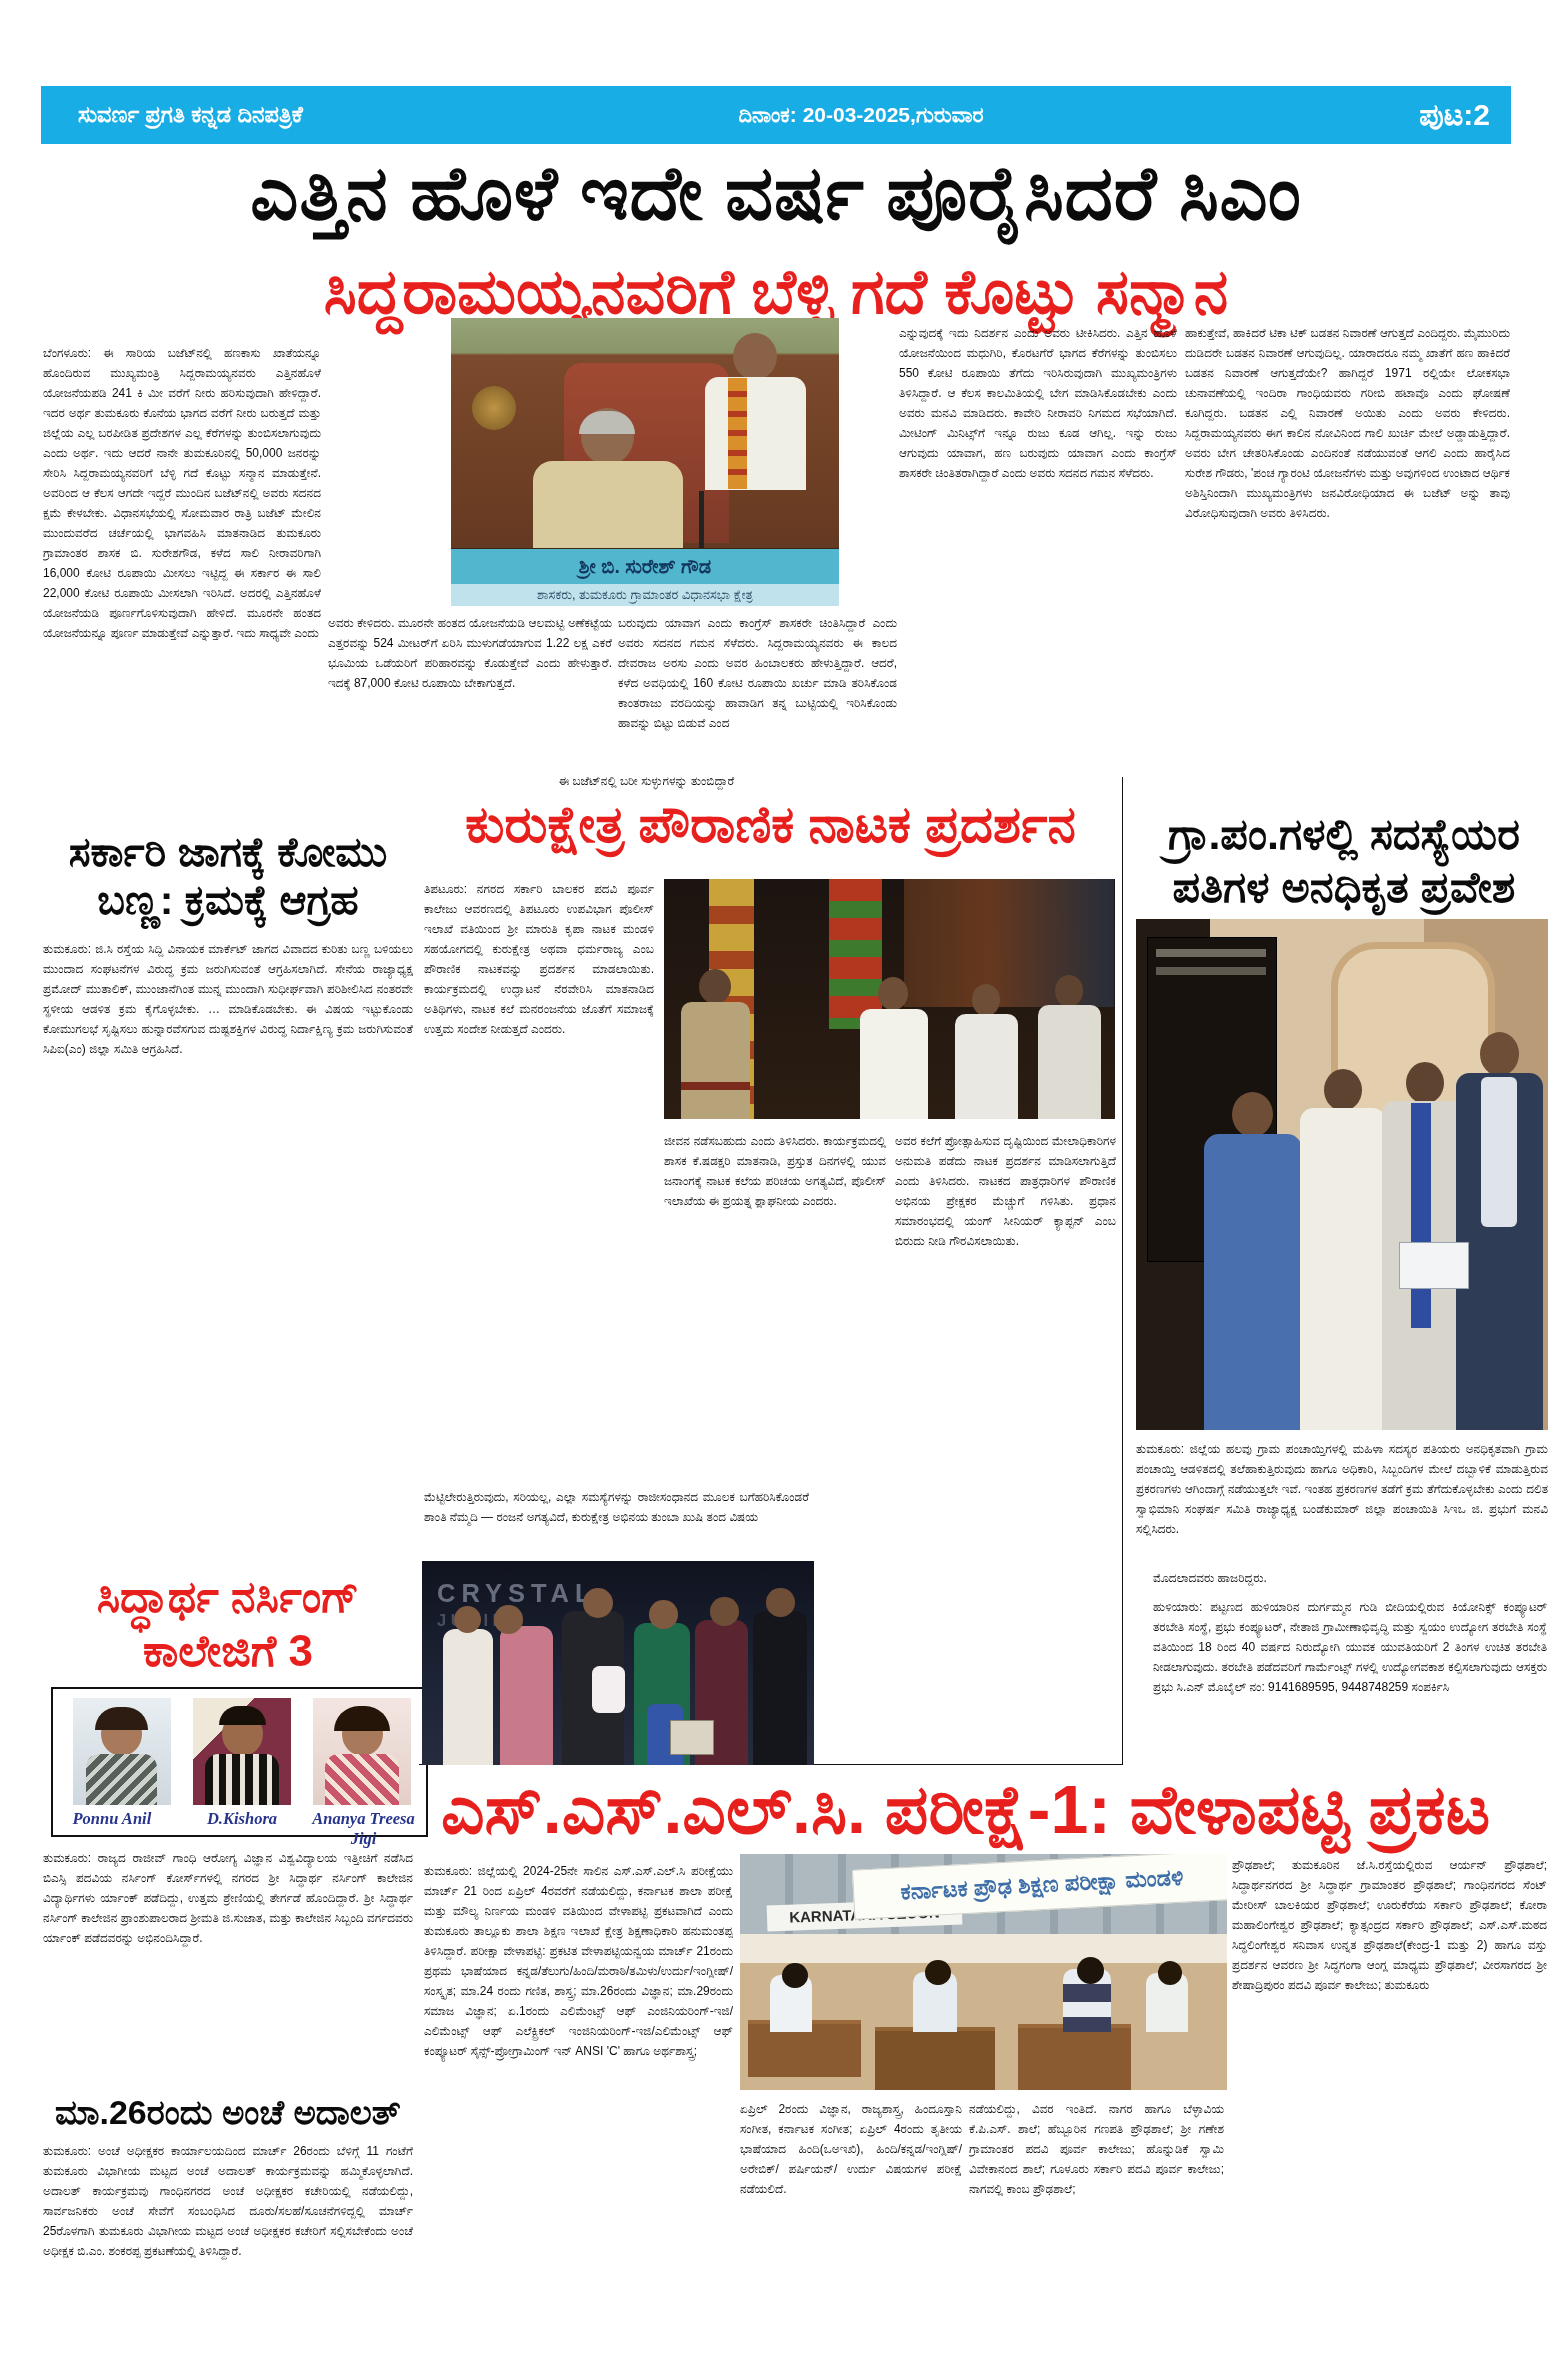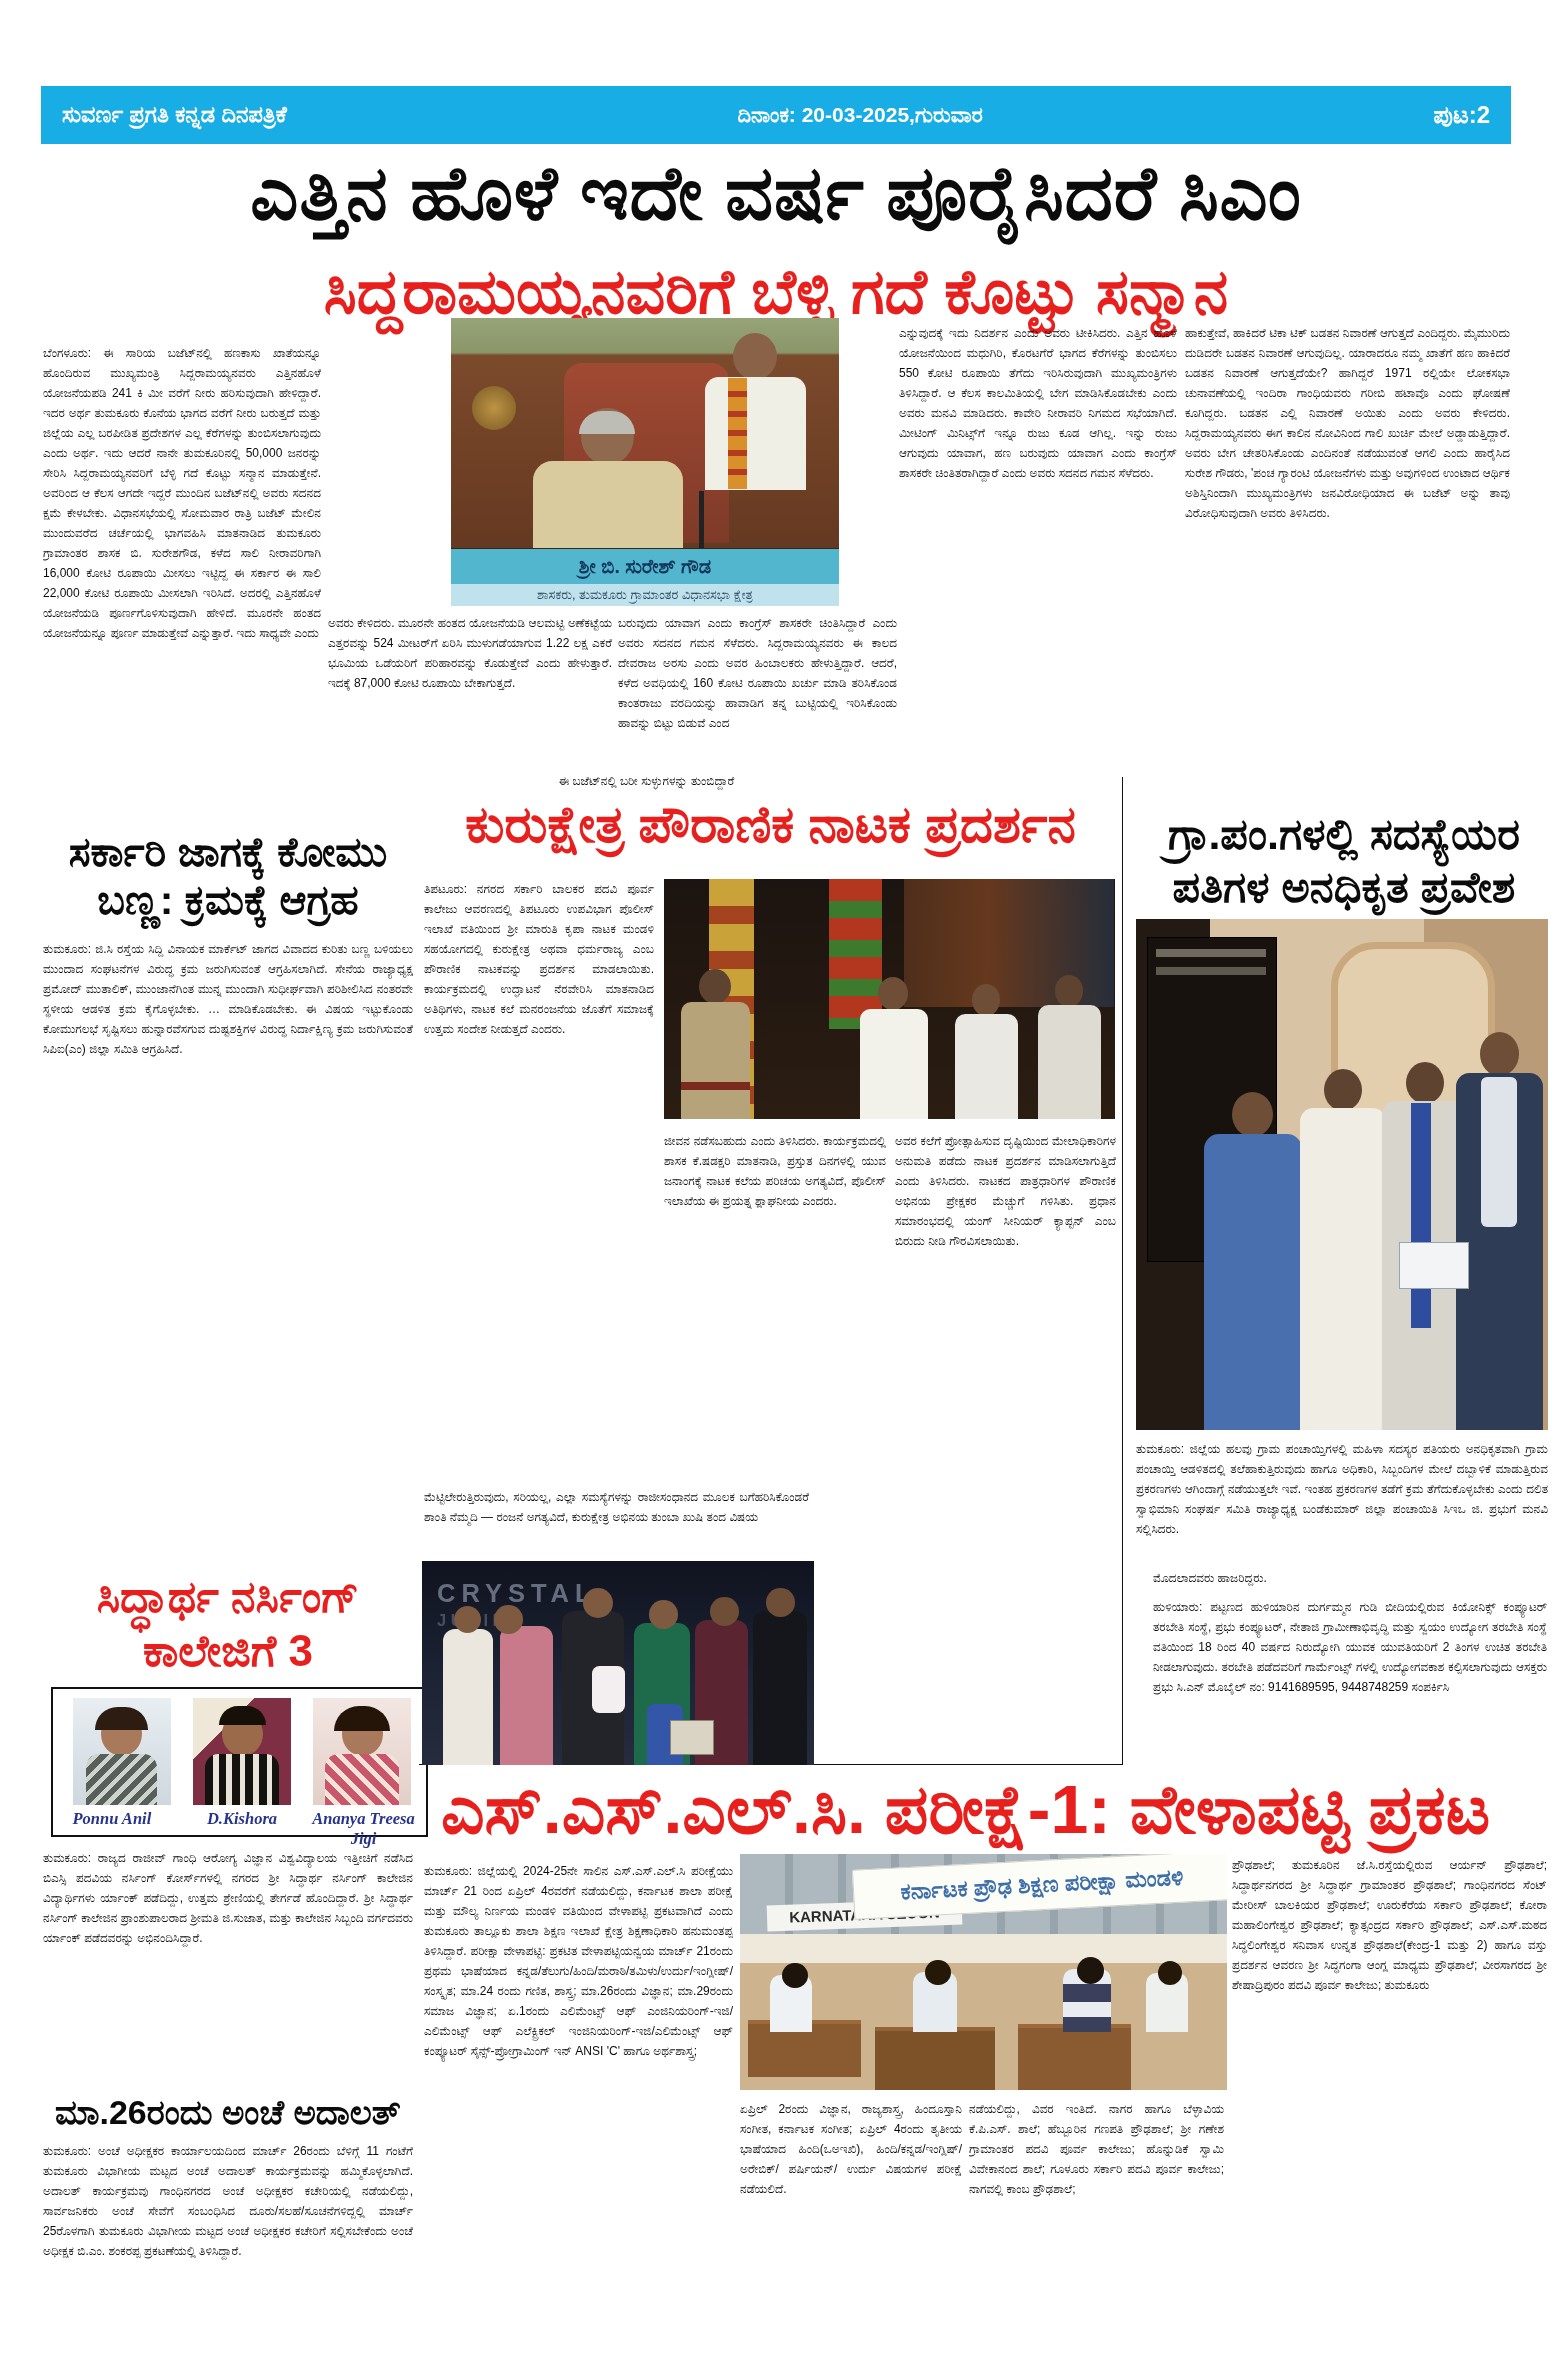--- a/index.html
+++ b/index.html
@@ -18,23 +18,23 @@
   .names{font-family:"Liberation Serif","DejaVu Serif",serif;font-style:italic;font-weight:bold;color:#27348b;font-size:16.5px;}
   .masthead{background:#19ade6;color:#ffffff;display:flex;align-items:center;justify-content:space-between;
             font-weight:bold;padding:0 21px;box-sizing:border-box;}
 </style>
 </head>
 <body>
 
 <div id="page">
 
   <div class="abs masthead" style="left:41px;top:86px;width:1470px;height:58px;">
-    <span style="font-size:22.5px;">ಸುವರ್ಣ ಪ್ರಗತಿ ಕನ್ನಡ ದಿನಪತ್ರಿಕೆ</span>
+    <span style="font-size:22.5px;margin-left:16px;">ಸುವರ್ಣ ಪ್ರಗತಿ ಕನ್ನಡ ದಿನಪತ್ರಿಕೆ</span>
     <span style="font-size:21px;">ದಿನಾಂಕ: 20-03-2025,ಗುರುವಾರ</span>
-    <span style="font-size:24px;">ಪುಟ:2</span>
+    <span style="font-size:30px;">ಪುಟ:2</span>
   </div>
 
   <div class="abs h-main" style="left:41px;top:152px;width:1470px;height:101px;">ಎತ್ತಿನ ಹೊಳೆ ಇದೇ ವರ್ಷ ಪೂರೈಸಿದರೆ ಸಿಎಂ</div>
   <div class="abs h-sub" style="left:41px;top:258px;width:1470px;height:78px;">ಸಿದ್ದರಾಮಯ್ಯನವರಿಗೆ ಬೆಳ್ಳಿ ಗದೆ ಕೊಟ್ಟು ಸನ್ಮಾನ</div>
 
   <div class="abs body-text" style="left:43px;top:343px;width:278px;height:482px;">ಬೆಂಗಳೂರು: ಈ ಸಾರಿಯ ಬಜೆಟ್‌ನಲ್ಲಿ ಹಣಕಾಸು ಖಾತೆಯನ್ನೂ ಹೊಂದಿರುವ ಮುಖ್ಯಮಂತ್ರಿ ಸಿದ್ದರಾಮಯ್ಯನವರು ಎತ್ತಿನಹೊಳೆ ಯೋಜನೆಯಪಡಿ 241 ಕಿ ಮೀ ವರೆಗೆ ನೀರು ಹರಿಸುವುದಾಗಿ ಹೇಳಿದ್ದಾರೆ. ಇದರ ಅರ್ಥ ತುಮಕೂರು ಕೊನೆಯ ಭಾಗದ ವರೆಗೆ ನೀರು ಬರುತ್ತದೆ ಮತ್ತು ಜಿಲ್ಲೆಯ ಎಲ್ಲ ಬರಪೀಡಿತ ಪ್ರದೇಶಗಳ ಎಲ್ಲ ಕೆರೆಗಳನ್ನು ತುಂಬಿಸಲಾಗುವುದು ಎಂದು ಅರ್ಥ. ಇದು ಆದರೆ ನಾನೇ ತುಮಕೂರಿನಲ್ಲಿ 50,000 ಜನರನ್ನು ಸೇರಿಸಿ ಸಿದ್ದರಾಮಯ್ಯನವರಿಗೆ ಬೆಳ್ಳಿ ಗದೆ ಕೊಟ್ಟು ಸನ್ಮಾನ ಮಾಡುತ್ತೇನೆ. ಅವರಿಂದ ಆ ಕೆಲಸ ಆಗದೇ ಇದ್ದರೆ ಮುಂದಿನ ಬಜೆಟ್‌ನಲ್ಲಿ ಅವರು ಸದನದ ಕ್ಷಮೆ ಕೇಳಬೇಕು. ವಿಧಾನಸಭೆಯಲ್ಲಿ ಸೋಮವಾರ ರಾತ್ರಿ ಬಜೆಟ್ ಮೇಲಿನ ಮುಂದುವರೆದ ಚರ್ಚೆಯಲ್ಲಿ ಭಾಗವಹಿಸಿ ಮಾತನಾಡಿದ ತುಮಕೂರು ಗ್ರಾಮಾಂತರ ಶಾಸಕ ಬಿ. ಸುರೇಶಗೌಡ, ಕಳೆದ ಸಾಲಿ ನೀರಾವರಿಗಾಗಿ 16,000 ಕೋಟಿ ರೂಪಾಯಿ ಮೀಸಲು ಇಟ್ಟಿದ್ದ ಈ ಸರ್ಕಾರ ಈ ಸಾಲಿ 22,000 ಕೋಟಿ ರೂಪಾಯಿ ಮೀಸಲಾಗಿ ಇರಿಸಿದೆ. ಅದರಲ್ಲಿ ಎತ್ತಿನಹೊಳೆ ಯೋಜನೆಯಡಿ ಪೂರ್ಣಗೊಳಿಸುವುದಾಗಿ ಹೇಳಿದೆ. ಮೂರನೇ ಹಂತದ ಯೋಜನೆಯನ್ನೂ ಪೂರ್ಣ ಮಾಡುತ್ತೇವೆ ಎನ್ನುತ್ತಾರೆ. ಇದು ಸಾಧ್ಯವೇ ಎಂದು</div>
 
   <div class="abs photo" style="left:451px;top:318px;width:388px;height:288px;background:linear-gradient(180deg,#97a478 0%,#8a9668 12%,#7c4a2d 13%,#6e3f24 55%,#5d3520 100%);text-align:right;">
     <div class="pf" style="left:21px;top:68px;width:44px;height:44px;border-radius:50%;background:radial-gradient(circle,#caa24a 0%,#8a6a2a 80%);opacity:.85;"></div>
     <div class="pf" style="left:113px;top:45px;width:165px;height:180px;border-radius:18px 18px 0 0;background:linear-gradient(180deg,#a14a33,#7e3a28);"></div>

